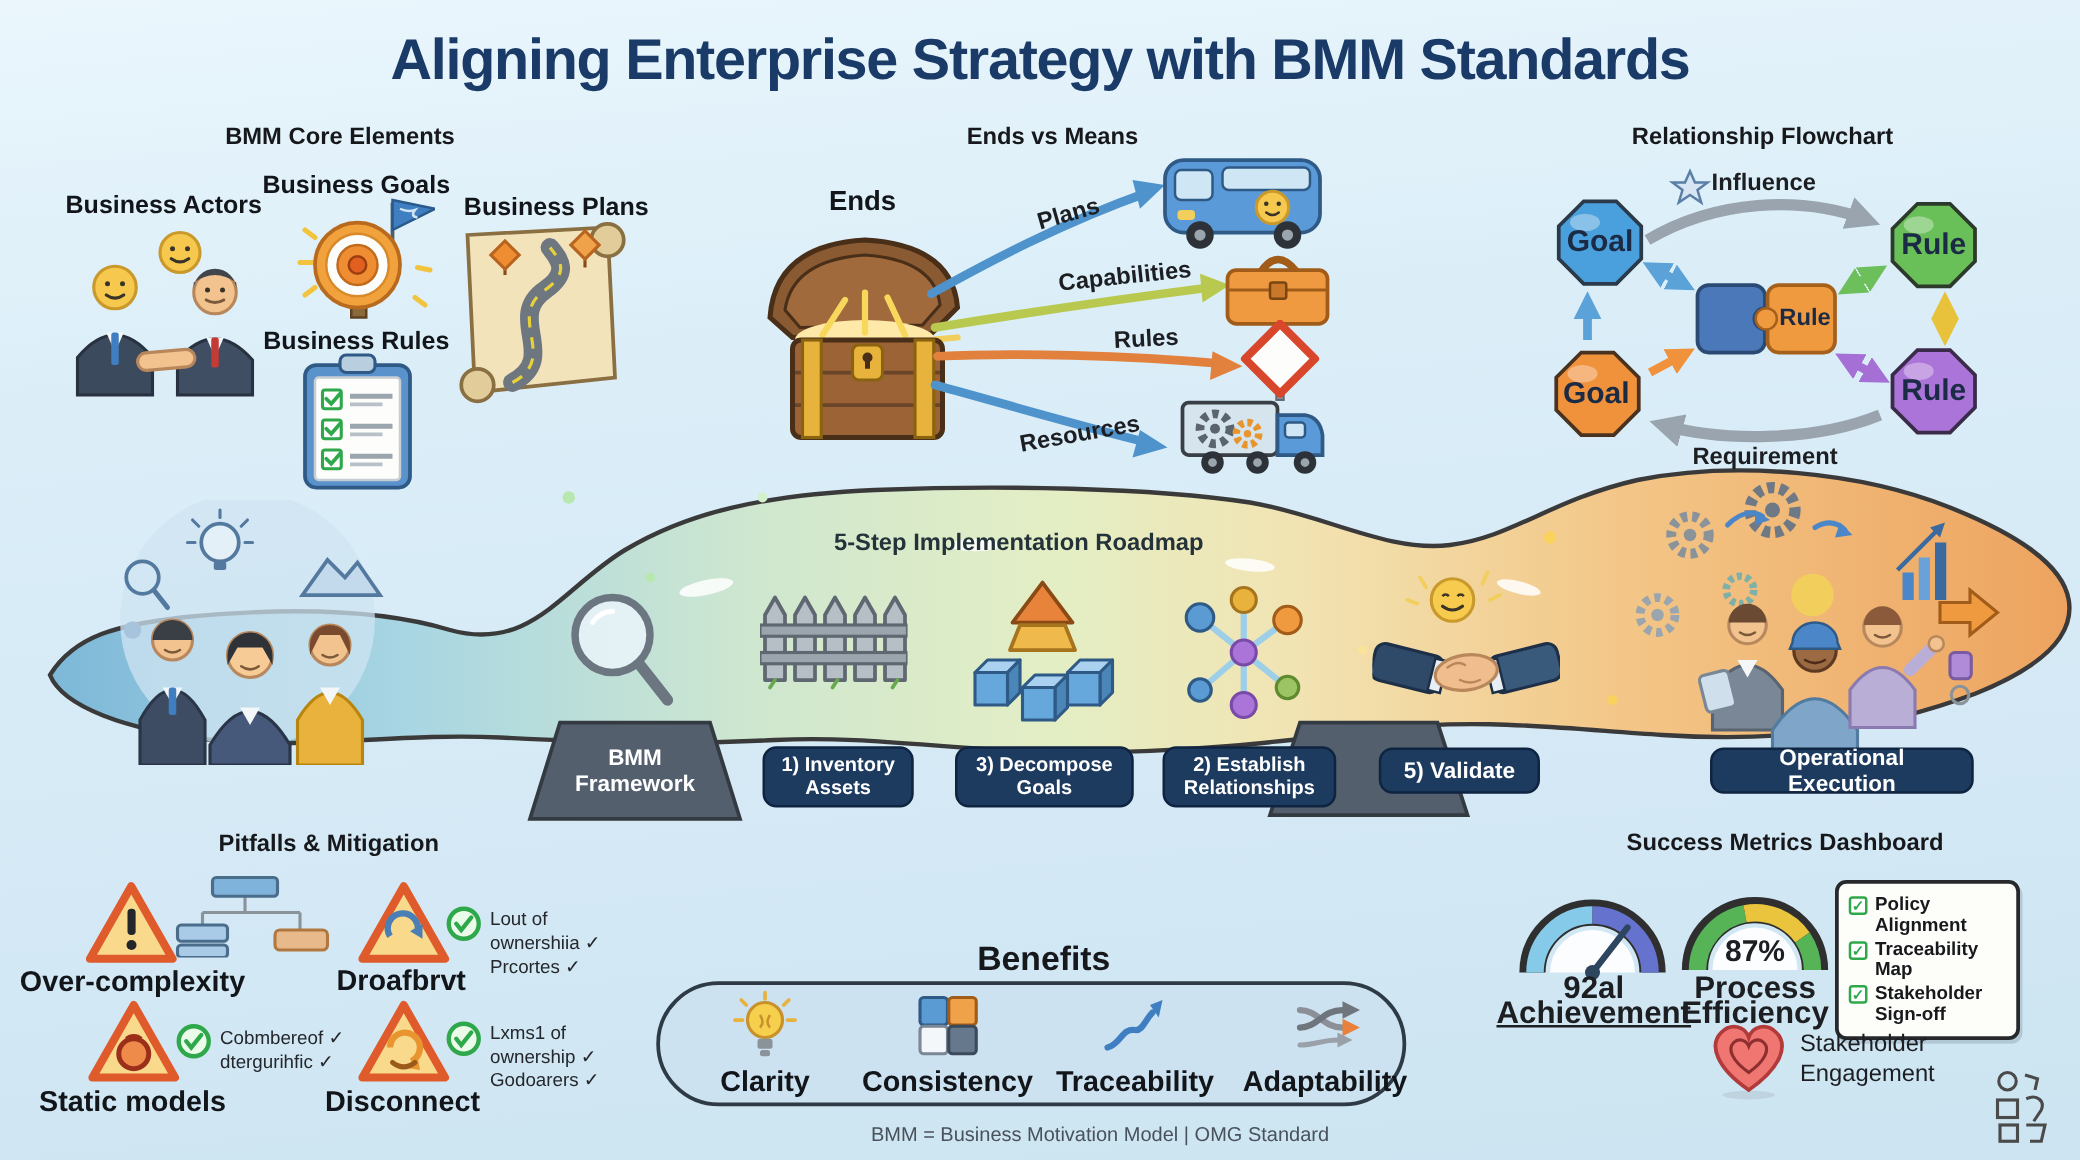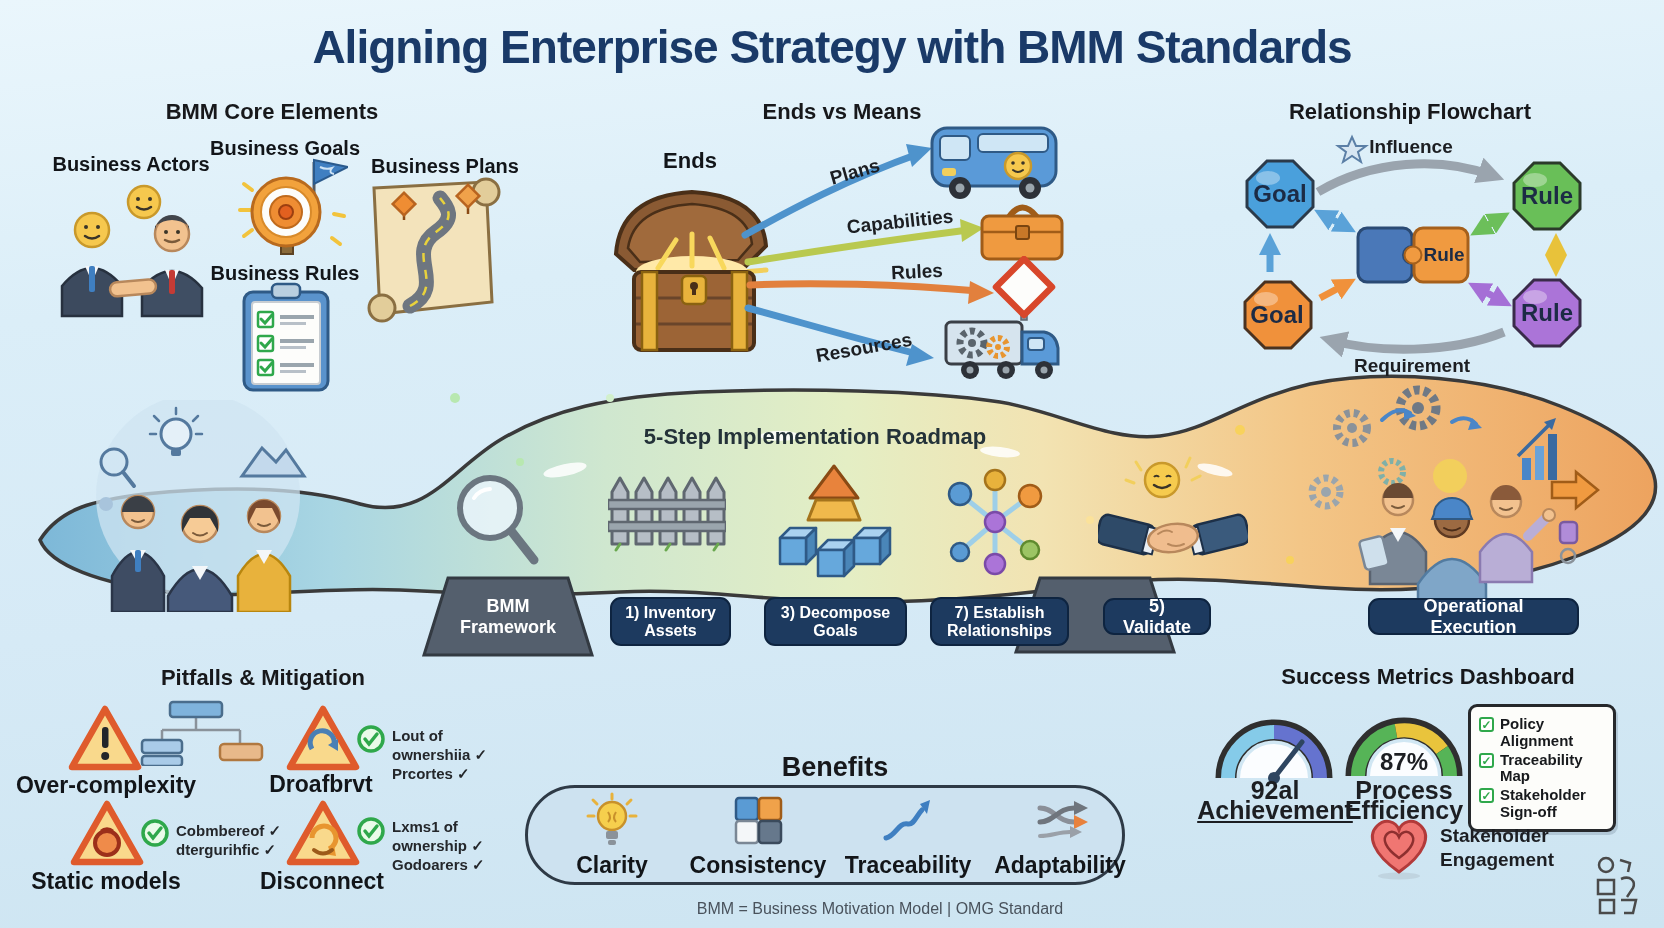--- a/index.html
+++ b/index.html
@@ -2,31 +2,31 @@
 <html><head>
 <meta charset="utf-8">
 <style>
   html,body{margin:0;padding:0;background:#b8d4e6;}
   .canvas{position:relative;width:1664px;height:928px;overflow:hidden;
     background:linear-gradient(175deg,#eaf6fc 0%,#dbeef8 30%,#d6eaf6 60%,#cce4f1 100%);
     font-family:"Liberation Sans",sans-serif;}
   .abs{position:absolute;}
   .title{position:absolute;left:832px;top:20px;transform:translateX(-50%);
     font-size:46px;font-weight:700;color:#1a3a68;white-space:nowrap;letter-spacing:-1px;}
-  .h2{position:absolute;transform:translateX(-50%);font-weight:700;font-size:22px;color:#17181b;white-space:nowrap;}
+  .h2{position:absolute;transform:translateX(-50%);font-weight:700;font-size:19px;color:#17181b;white-space:nowrap;}
   .lbl{position:absolute;transform:translateX(-50%);font-weight:700;font-size:20px;color:#121519;white-space:nowrap;}
   .lbl19{font-size:23px;}
   .lbl22{font-size:22px;}
   .rlbl{position:absolute;transform:translate(-50%,-50%);font-weight:700;font-size:19px;color:#1c1e22;white-space:nowrap;}
   .pill{position:absolute;background:#1d3a5f;border:2px solid #0e2440;border-radius:11px;color:#fff;
     font-weight:700;font-size:16px;display:flex;align-items:center;justify-content:center;
     text-align:center;line-height:1.12;padding:2px 8px;box-sizing:border-box;}
   .signtxt{position:absolute;color:#fff;font-weight:700;font-size:18px;text-align:center;line-height:1.15;}
   .node-label{position:absolute;transform:translate(-50%,-50%);font-weight:700;font-size:24px;color:#1c2b45;white-space:nowrap;}
-  .mit{position:absolute;font-weight:700;font-size:15px;color:#24272b;line-height:1.25;}
+  .mit{position:absolute;font-weight:400;font-size:15px;color:#24272b;line-height:1.25;}
   .mit span{display:block;}
   .bcontainer{position:absolute;left:525px;top:785px;width:600px;height:100px;border-radius:52px;
     background:#cde2f0;border:3px solid #2e3a46;box-sizing:border-box;}
   .card{position:absolute;left:1468px;top:704px;width:148px;background:#fdfdfa;border:3px solid #26282b;
     border-radius:9px;box-sizing:border-box;padding:7px 8px 6px 8px;box-shadow:2px 3px 0 rgba(90,110,130,.25);}
   .crow{display:flex;align-items:flex-start;gap:6px;margin:2px 0;}
   .cbox{width:15px;height:15px;border:2.5px solid #2fa84b;border-radius:3px;color:#2fa84b;
     font-size:12px;font-weight:700;line-height:12px;text-align:center;flex:none;background:#fff;margin-top:1px;box-sizing:border-box;}
   .clabel{font-weight:700;font-size:15px;color:#17191c;line-height:1.12;}
   .gtxt{position:absolute;transform:translateX(-50%);font-weight:700;font-size:25px;color:#1c1e22;white-space:nowrap;}
@@ -436,22 +436,22 @@
     <path d="M 200 128 Q 206 132 212 128" stroke="#7a5a3a" stroke-width="2" fill="none" stroke-linecap="round"></path>
     <path d="M 180 172 Q 206 136 232 172 L 232 202 L 180 202 Z" fill="#b9aed6" stroke="#8a7ab0" stroke-width="2.5"></path>
     <line x1="228" y1="156" x2="246" y2="138" stroke="#b9aed6" stroke-width="10" stroke-linecap="round"></line>
     <circle cx="249" cy="135" r="6" fill="#f2c28f" stroke="#b8885c" stroke-width="2"></circle>
   </svg>
 
   <div class="h2" style="left:815px;top:424px;color:#243239;">5-Step Implementation Roadmap</div>
   <div class="signtxt" style="left:448px;top:596px;width:120px;">BMM Framework</div>
   <div class="pill" style="left:610px;top:597px;width:121px;height:49px;">1) Inventory Assets</div>
   <div class="pill" style="left:764px;top:597px;width:143px;height:49px;">3) Decompose Goals</div>
-  <div class="pill" style="left:930px;top:597px;width:139px;height:49px;">7) Establish Relationships</div>
-  <div class="pill" style="left:1103px;top:598px;width:108px;height:37px;font-size:18px;">5) Validate</div>
+  <div class="pill" style="left:930px;top:597px;width:139px;height:49px;">2) Establish Relationships</div>
+  <div class="pill" style="left:1103px;top:598px;width:129px;height:37px;font-size:18px;">5) Validate</div>
   <div class="pill" style="left:1368px;top:598px;width:211px;height:37px;font-size:18px;">Operational Execution</div>
 
   <svg class="abs" style="left:66px;top:703px;" width="78" height="72" viewBox="0 0 78 72">
     <polygon points="39,6 72,64 6,64" fill="#f9d98c" stroke="#df5b2c" stroke-width="6.5" stroke-linejoin="round"></polygon>
     <rect x="36" y="24" width="6.5" height="21" rx="3" fill="#23262a"></rect>
       <circle cx="39.2" cy="53" r="4" fill="#23262a"></circle>
   </svg>
   <svg class="abs" style="left:140px;top:700px;" width="128" height="66" viewBox="0 0 128 66">
     <g stroke="#8a929a" stroke-width="2.5" fill="none">
       <path d="M 56 16 L 56 30 M 22 30 L 100 30 M 22 30 L 22 40 M 100 30 L 100 44"></path>

